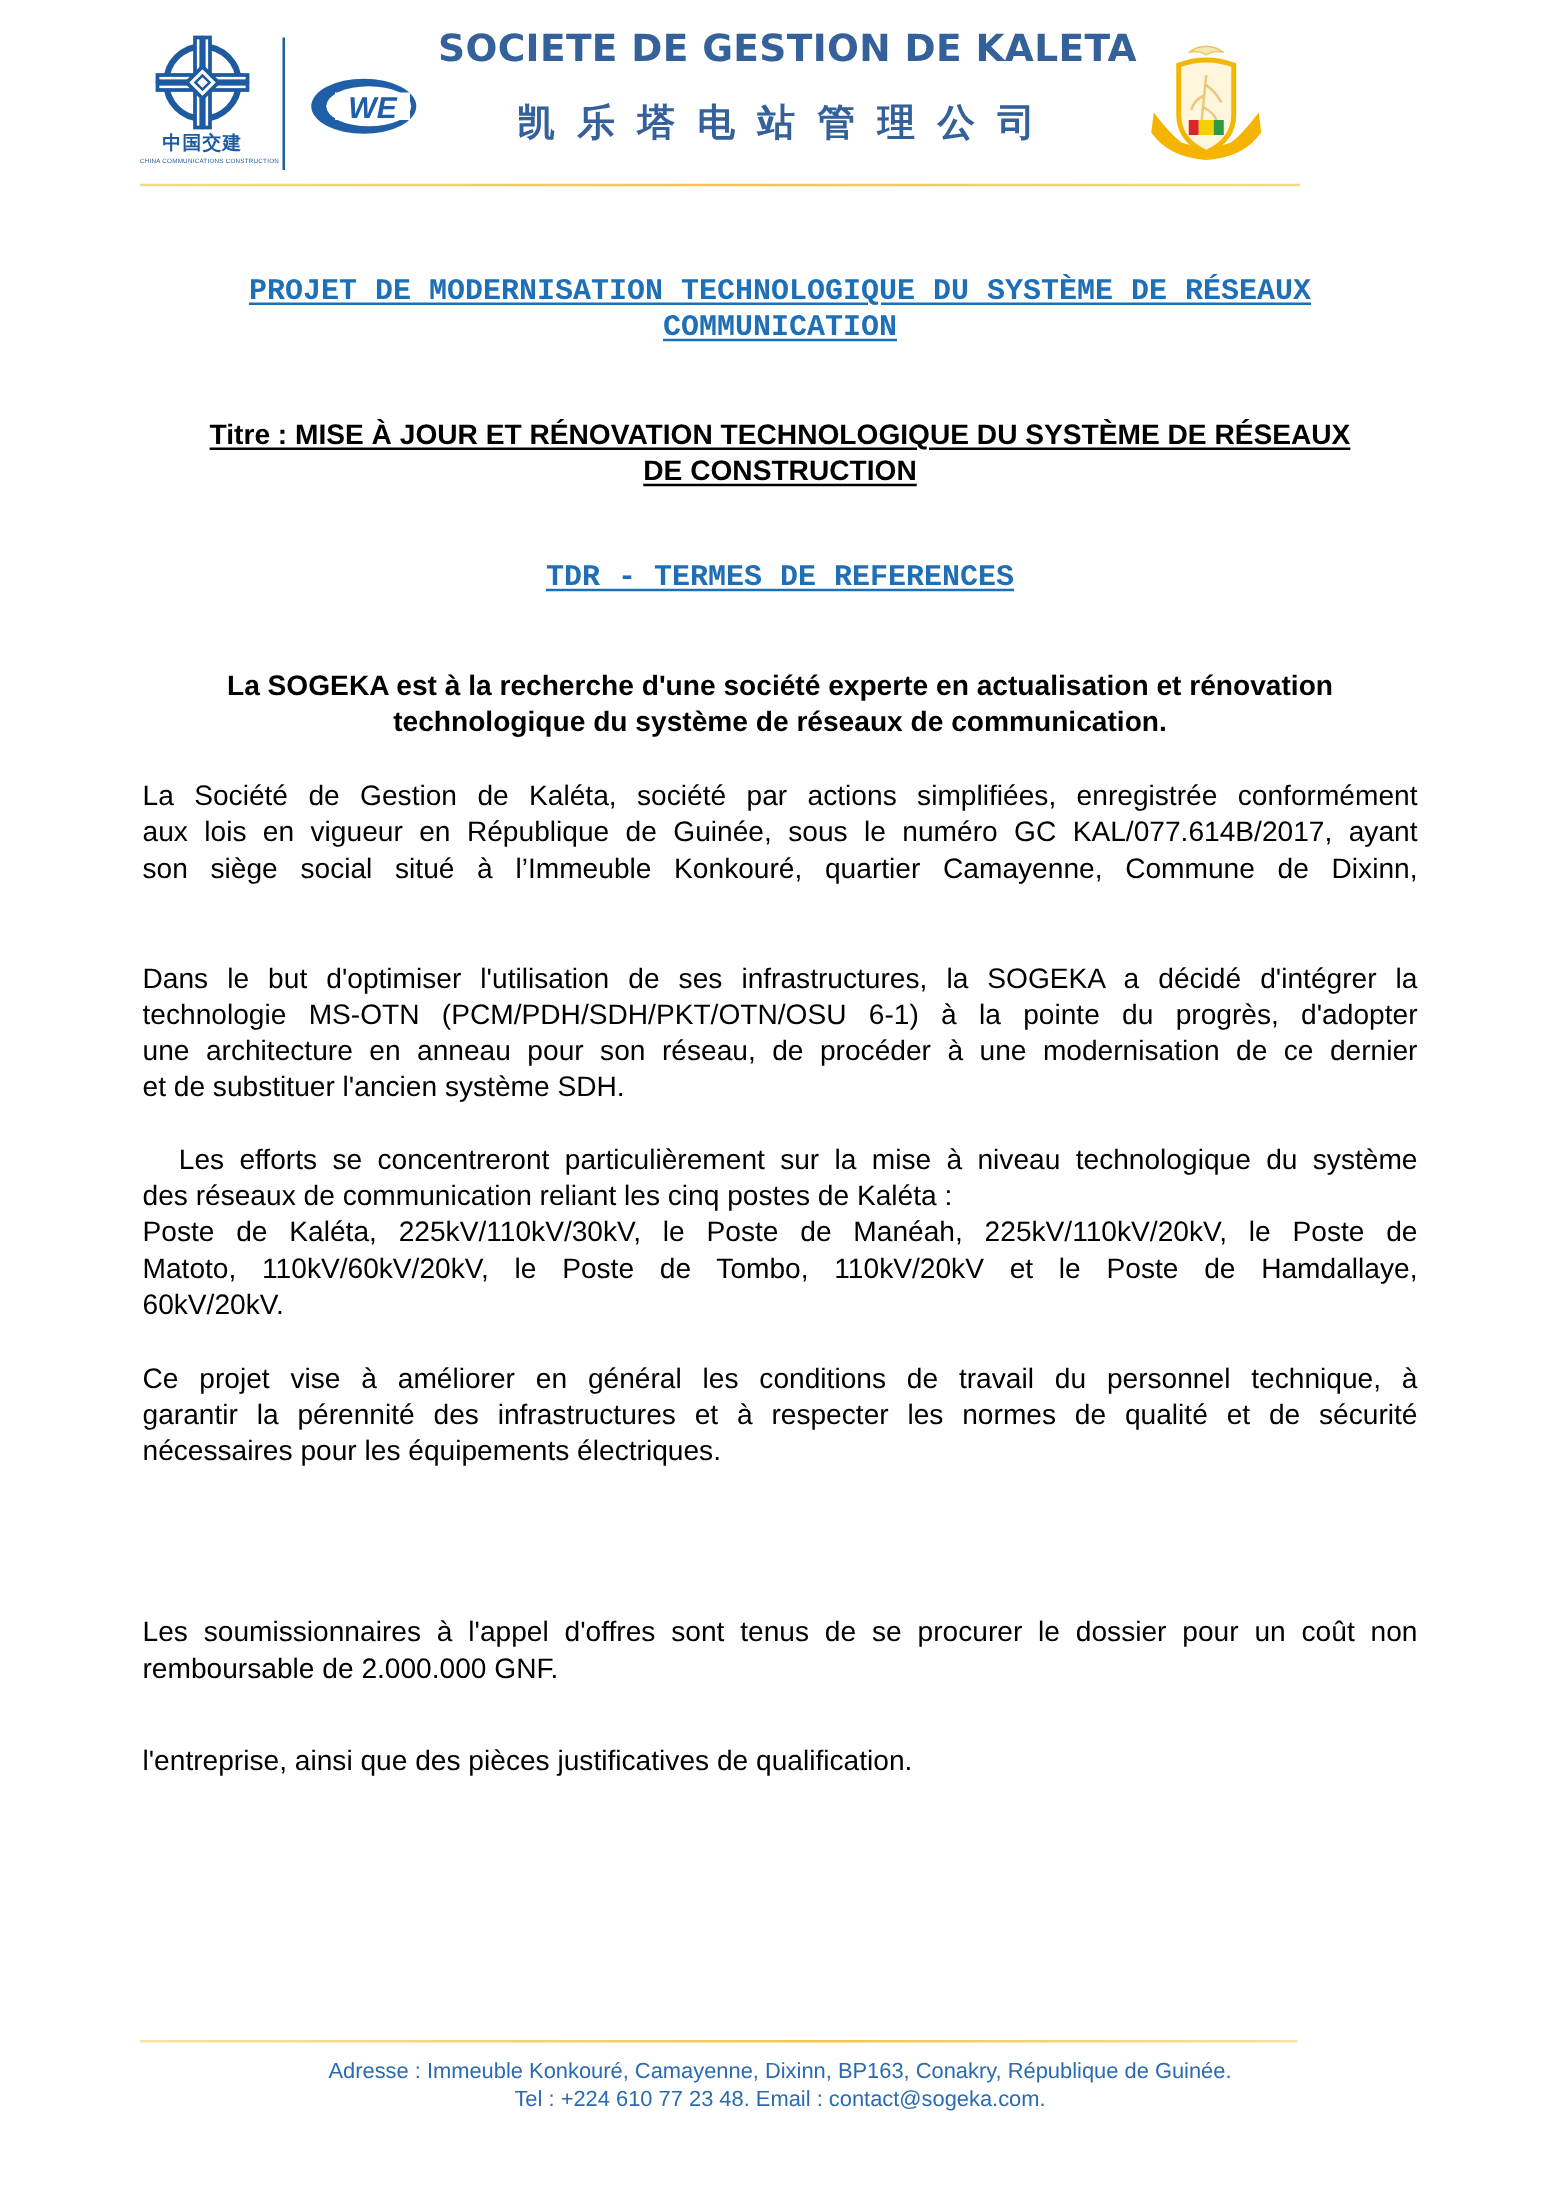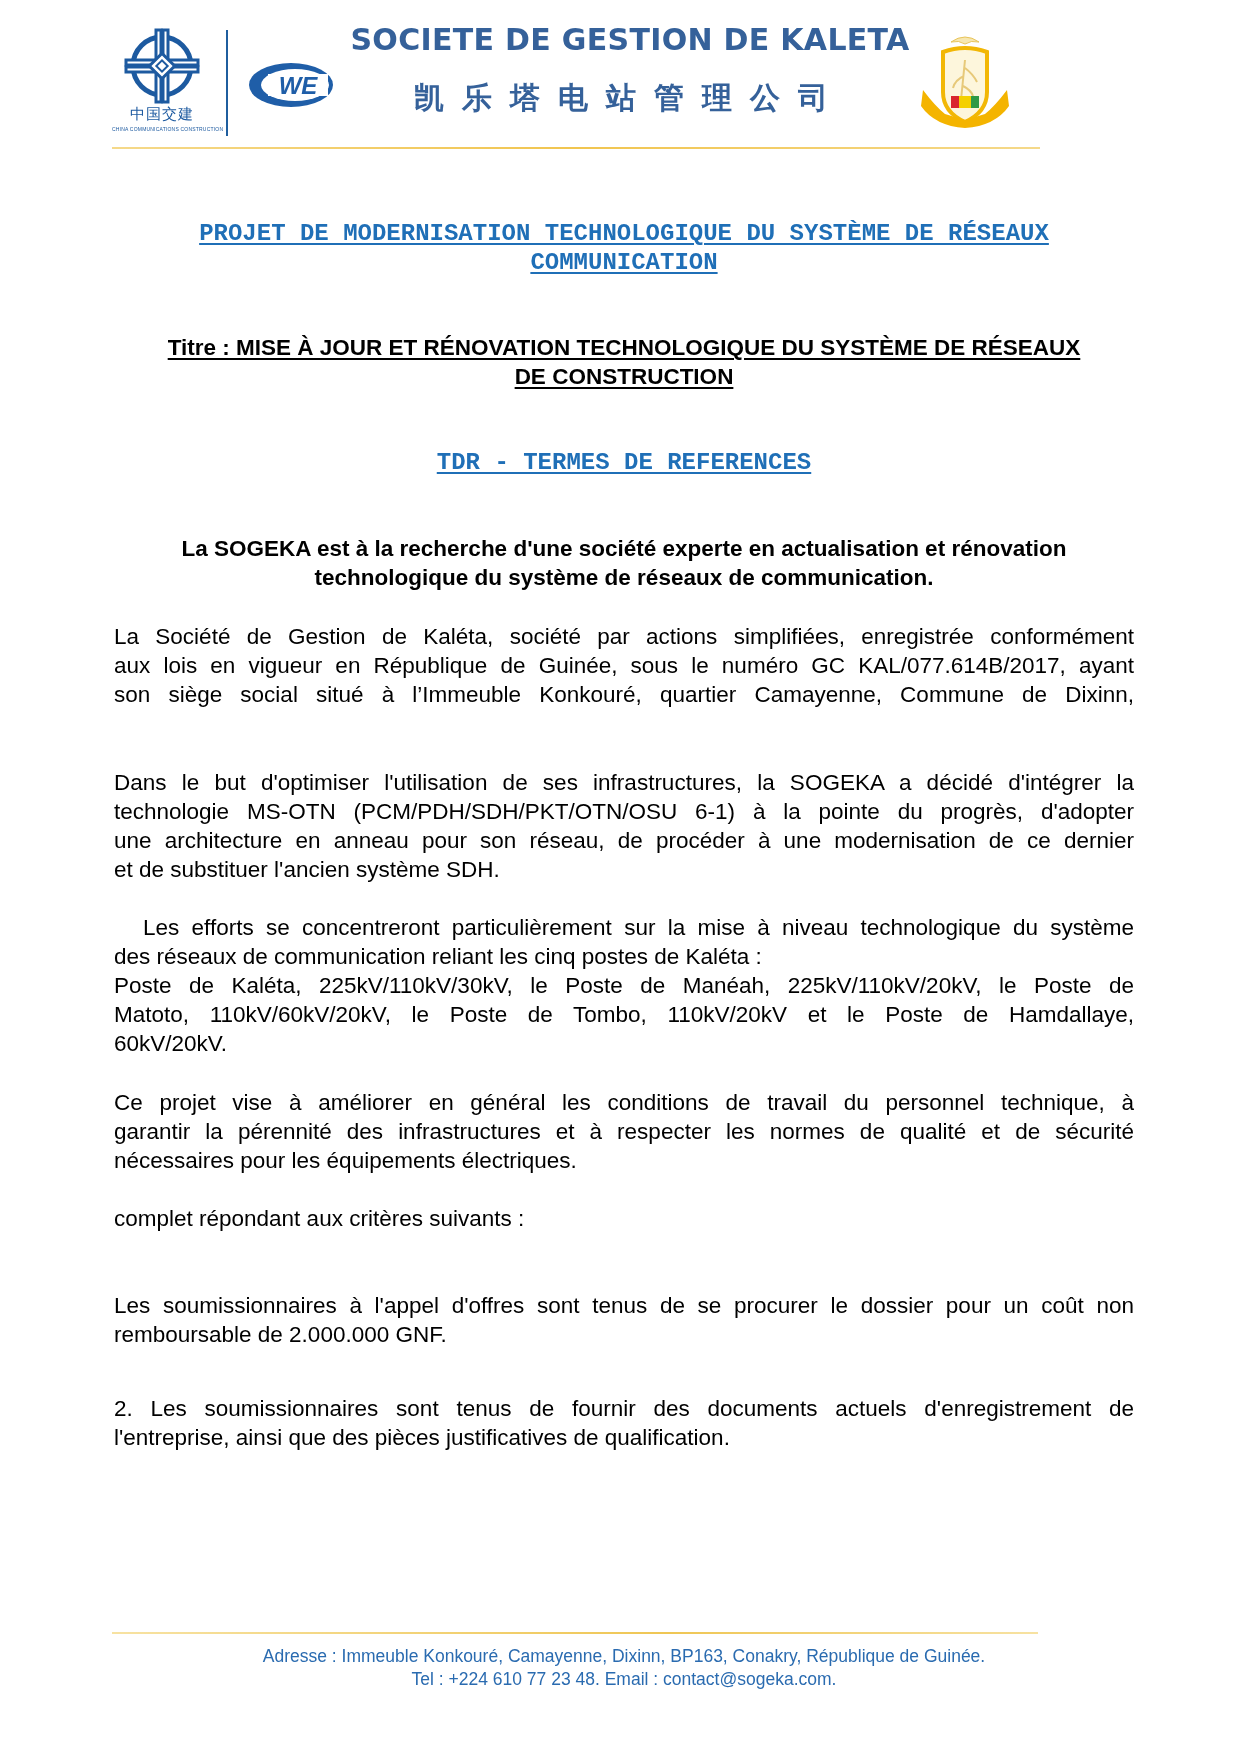--- a/index.html
+++ b/index.html
@@ -4,21 +4,21 @@
 <style>
   html, body { margin: 0; padding: 0; background: #ffffff; }
   body { width: 1242px; height: 1755px; position: relative; overflow: hidden;
          font-family: "Liberation Sans", sans-serif; color: #000; }
 
   
   .header { position: absolute; left: 0; top: 0; width: 1242px; height: 150px; }
   .logo-cccc { position: absolute; left: 112px; top: 28px; width: 100px; height: 110px; }
   .logo-cccc svg { display: block; }
   .cccc-cn { position: absolute; left: 0; top: 77px; width: 100px; text-align: center;
-             font-family: "DejaVu Sans", sans-serif; font-weight: normal; font-size: 15px;
+             font-family: "DejaVu Sans", sans-serif; font-weight: bold; font-size: 15px;
              color: #1d5aa0; letter-spacing: 1px; }
   .cccc-en { position: absolute; left: 0; top: 98px; width: 100px; text-align: center;
              font-size: 5px; color: #1d5aa0; letter-spacing: 0.2px; white-space: nowrap; }
   .header-vline { position: absolute; left: 226px; top: 30px; width: 2px; height: 106px; background: #1f5e9e; }
   .logo-cwe { position: absolute; left: 246px; top: 60px; width: 90px; height: 50px; }
   .company-name { position: absolute; left: 330px; top: 22px; width: 600px; text-align: center;
                   font-family: "DejaVu Sans", sans-serif; font-weight: bold; font-size: 30px;
                   color: #35619a; letter-spacing: 0.3px; white-space: nowrap; }
   .company-cn { position: absolute; left: 330px; top: 78px; width: 600px; text-align: center;
                 font-family: "DejaVu Sans", sans-serif; font-weight: bold; font-size: 30px;
@@ -131,28 +131,26 @@
   <span class="line">60kV/20kV.</span>
 </div>
 
 <div class="para" style="top:1088px;">
   <span class="line" style="text-align-last:justify;">Ce projet vise à améliorer en général les conditions de travail du personnel technique, à</span>
   <span class="line" style="text-align-last:justify;">garantir la pérennité des infrastructures et à respecter les normes de qualité et de sécurité</span>
   <span class="line">nécessaires pour les équipements électriques.</span>
 </div>
 
 <div class="para" style="top:1204px;">
-  <span class="line">complet répondant aux critères suivants :</span>
 </div>
 
 <div class="para" style="top:1291px;">
   <span class="line" style="text-align-last:justify;">Les soumissionnaires à l'appel d'offres sont tenus de se procurer le dossier pour un coût non</span>
   <span class="line">remboursable de 2.000.000 GNF.</span>
 </div>
 
 <div class="para" style="top:1394px;">
-  <span class="line" style="text-align-last:justify;">2. Les soumissionnaires sont tenus de fournir des documents actuels d'enregistrement de</span>
   <span class="line">l'entreprise, ainsi que des pièces justificatives de qualification.</span>
 </div>
 
 <div class="footer-line"></div>
 <div class="footer-text" style="top:1645px;">Adresse : Immeuble Konkouré, Camayenne, Dixinn, BP163, Conakry, République de Guinée.</div>
 <div class="footer-text" style="top:1668px;">Tel : +224 610 77 23 48. Email : contact@sogeka.com.</div>
 
 </body></html>

